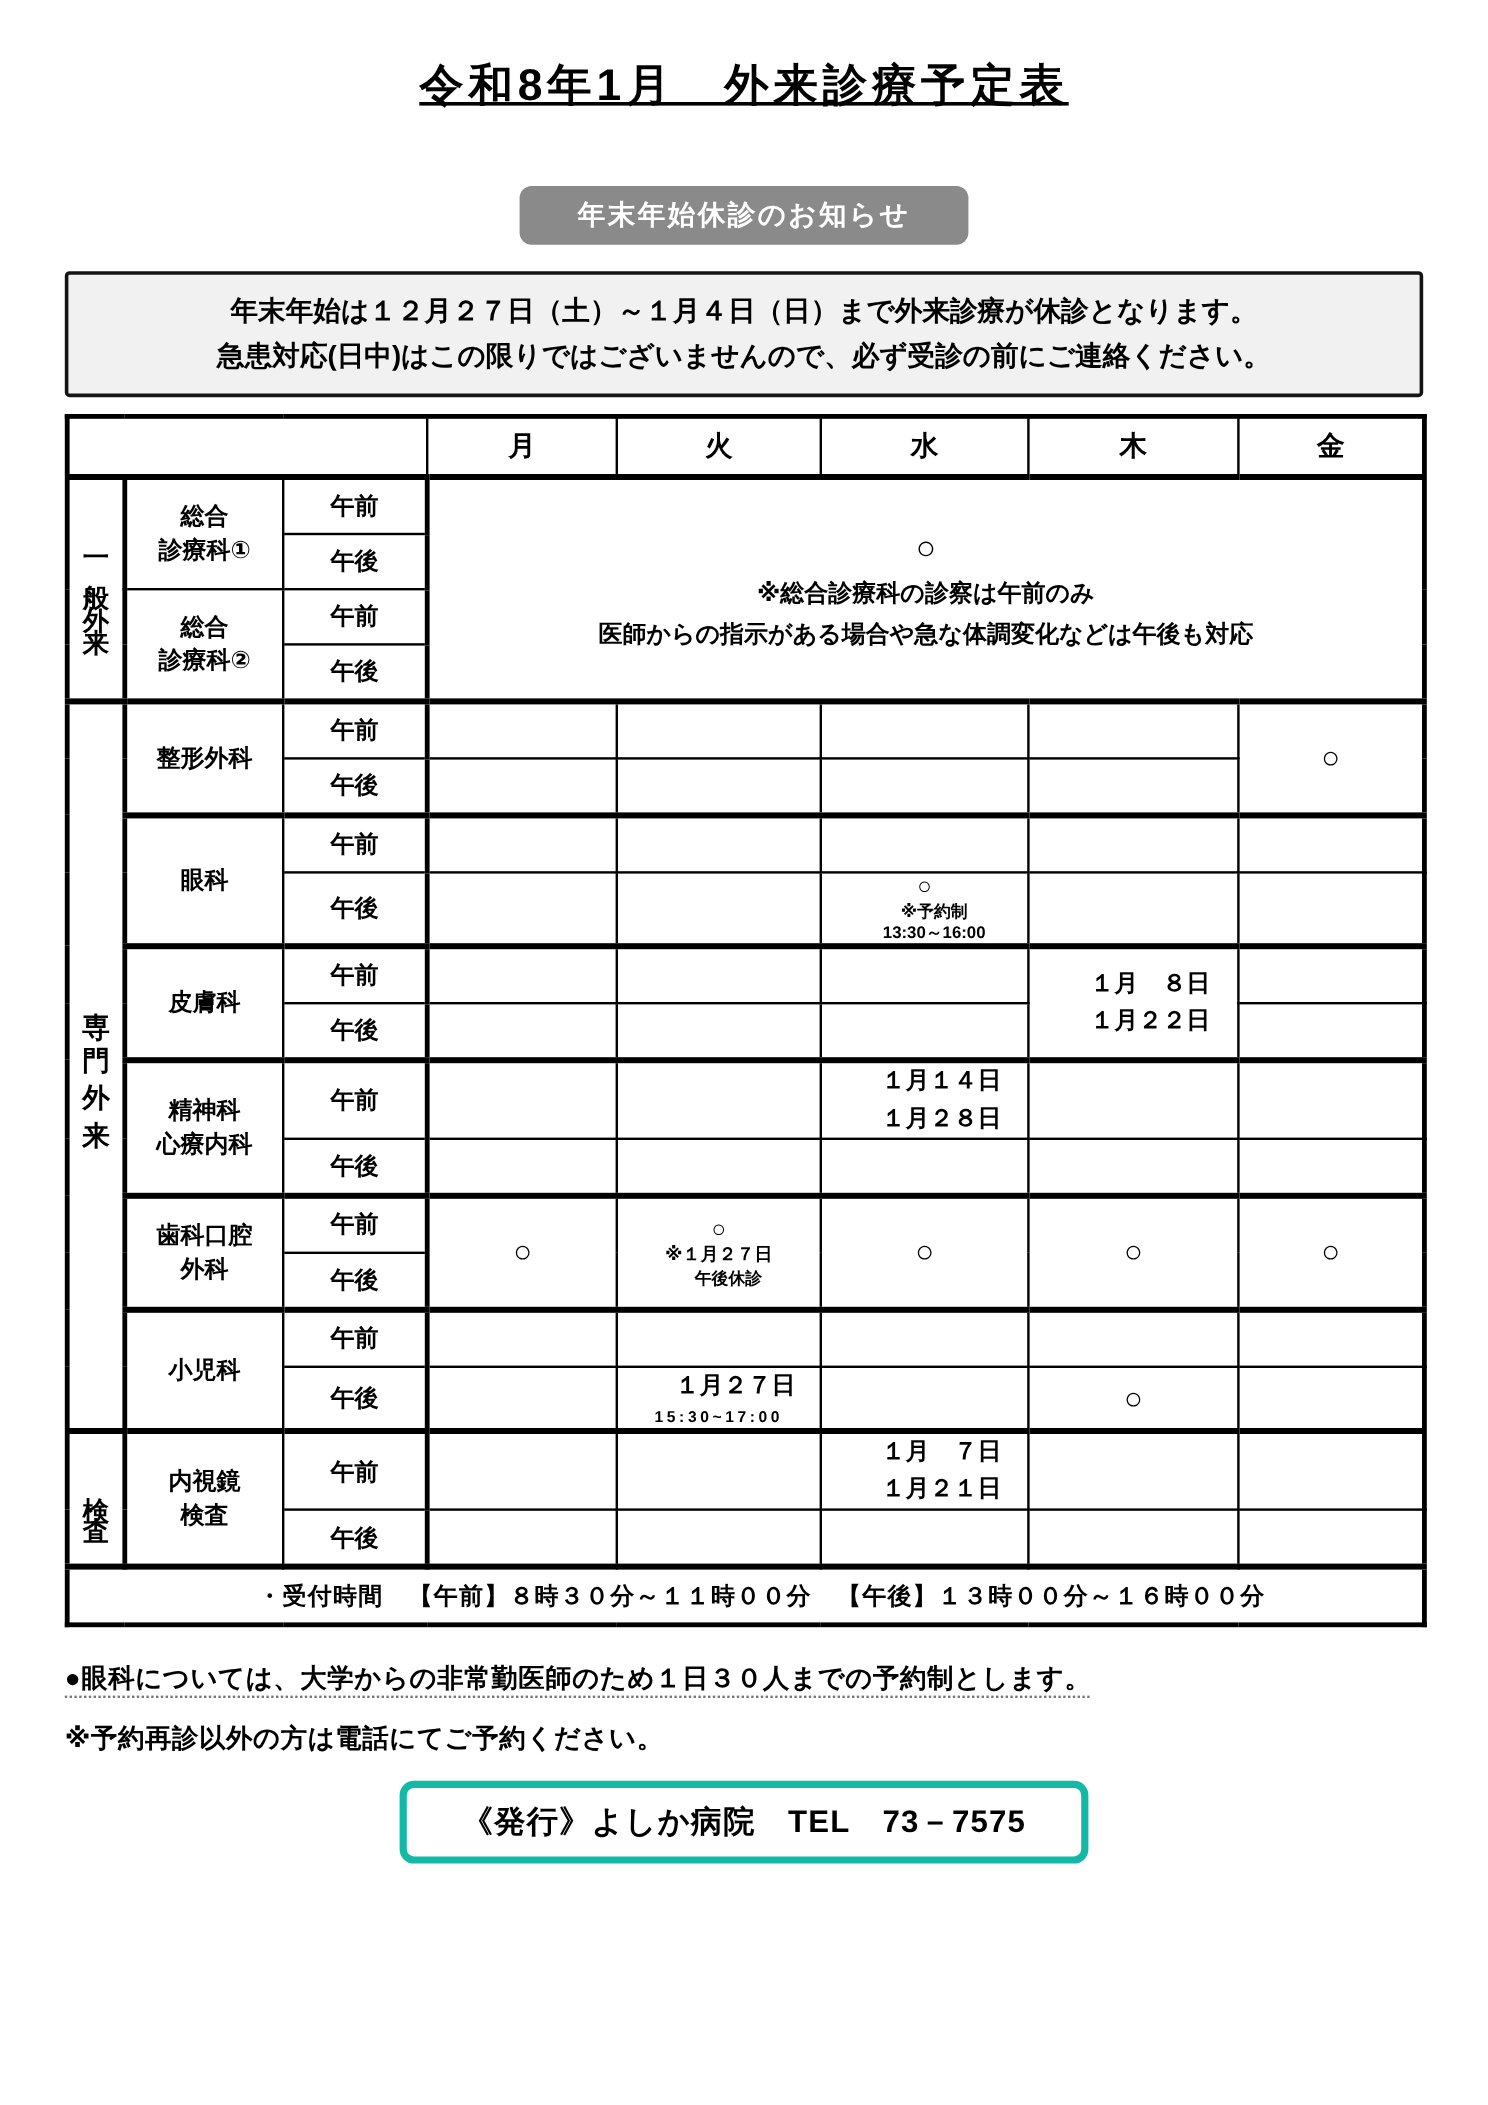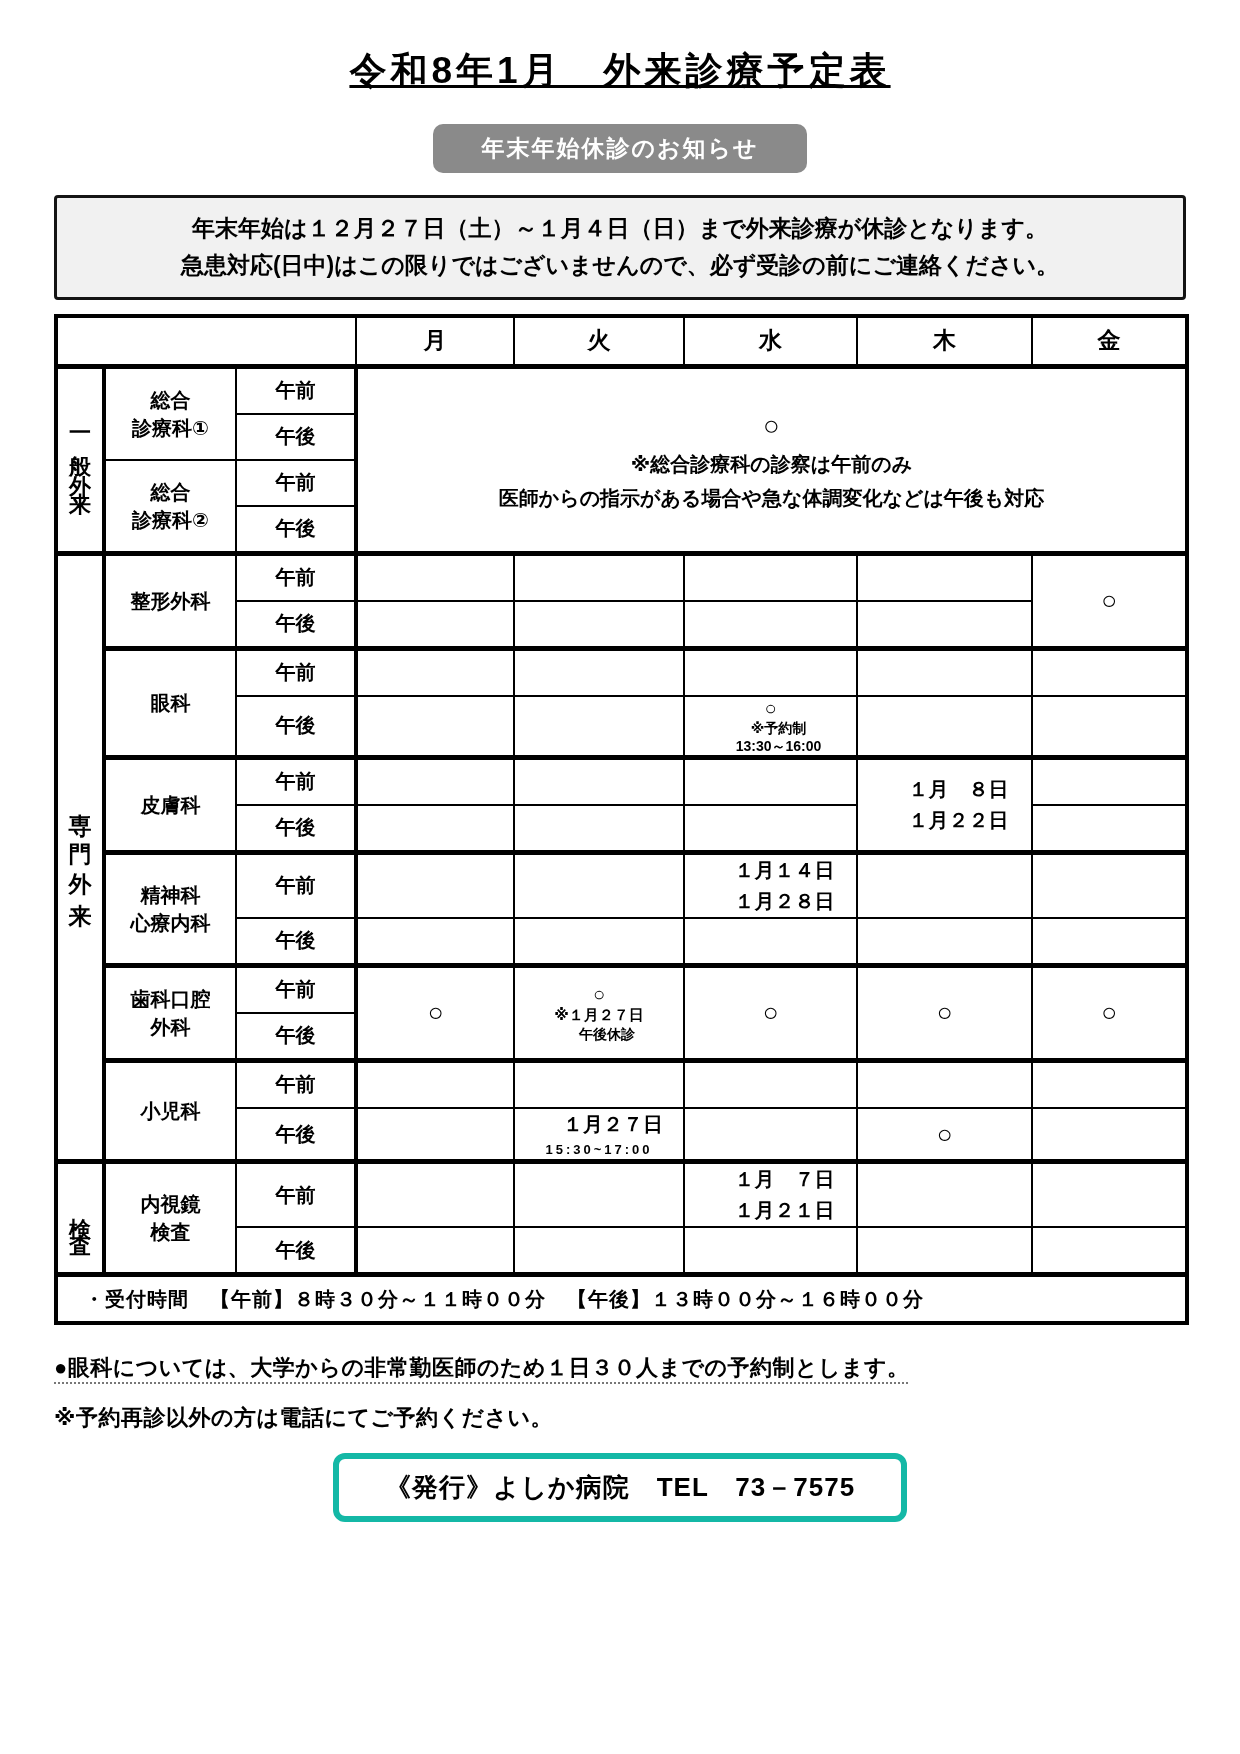--- a/index.html
+++ b/index.html
@@ -6,38 +6,38 @@
   body{
     width:1240px;min-height:1754px;
     font-family:"Liberation Sans","DejaVu Sans",sans-serif;
     font-weight:700;color:#000;
   }
   .page{padding:46px 54px 0 54px;}
   .title{text-align:center;font-size:37px;margin:0 0 28px 0;letter-spacing:4px;text-decoration:underline;}
   .badge-wrap{text-align:center;margin:0 0 22px 0;}
   .badge{
     display:inline-block;background:var(--badge-gray,#8a8a8a);color:#fff;
-    font-size:23px;padding:9px 48px;border-radius:10px;letter-spacing:2px;
+    font-size:23px;padding:9px 48px;border-radius:10px;letter-spacing:2px;margin-top:31px;
   }
   .notice{
     border:3px solid #141414;border-radius:4px;background:var(--notice-bg,#f1f1f1);
     padding:12px 8px;text-align:center;font-size:23px;line-height:1.62;margin:0 0 14px 0;
   }
   .ln{display:block;}
 
   table.schedule{border-collapse:collapse;table-layout:fixed;width:100%;border:4px solid #000;}
   .schedule th,.schedule td{border:2px solid #000;text-align:center;vertical-align:middle;padding:0;overflow:hidden;}
   .schedule thead th{height:46px;font-size:23px;border-bottom:5px solid #000;background:#fff;font-weight:700;}
   .schedule tbody td{height:44px;font-size:20px;background:#fff;}
   td.gray{background:var(--closed-gray,#c1c1c1);}
   td.cell-group{border-right:4px solid #000;}
   td.cell-ampm{border-right:4px solid #000;}
   tr.sep > td{border-top:5px solid #000;}
   td.reception{
-    border-top:5px solid #000;text-align:left;font-size:23px;height:72px;
+    border-top:5px solid #000;text-align:center;font-size:23px;height:72px;
     padding-left:26px;letter-spacing:1px;
   }
   .vlabel{writing-mode:vertical-rl;text-orientation:upright;line-height:1;display:inline-block;}
   .g-ippan{letter-spacing:18px;font-size:22px;}
   .g-senmon{letter-spacing:30px;font-size:23px;}
   .g-kensa{letter-spacing:16px;font-size:22px;}
 
   .ln-dept{font-size:20px;line-height:1.4;}
   .ln-date{font-size:20px;line-height:1.55;margin-left:28px;}
   .ln-note{font-size:20px;line-height:1.7;}
@@ -46,20 +46,21 @@
   .ln-circle-sm{font-size:20px;line-height:1.1;}
   .ln-small{font-size:14px;line-height:1.3;padding-left:16px;}
   .ln-small2{font-size:15px;line-height:1.35;}
   .ln-small-wide{font-size:13px;letter-spacing:3px;line-height:1.5;}
 
   .notes{margin-top:28px;}
   .note{font-size:22px;margin:20px 0;letter-spacing:0.5px;}
   .note-underline{
     text-decoration:underline dotted 2px #777;
     text-underline-offset:7px;
+    font-family:Liberation Mono, monospace;
   }
   .footer-wrap{text-align:center;margin-top:18px;}
   .footer-box{
     display:inline-block;border:6px solid #14b8a6;border-radius:12px;
     padding:11px 46px;font-size:26px;letter-spacing:1px;
   }
 </style>
 </head>
 <body>
 

